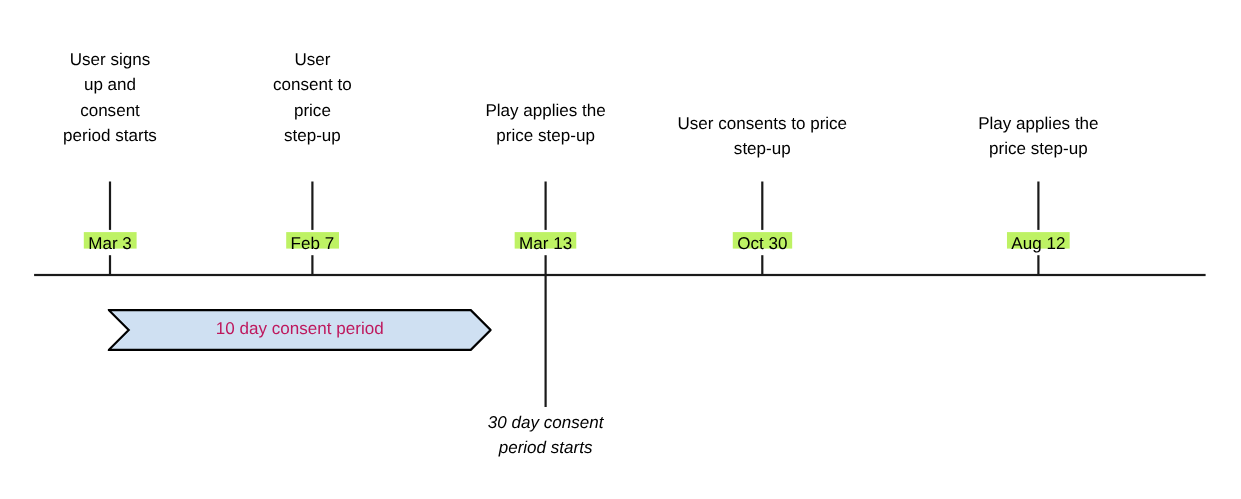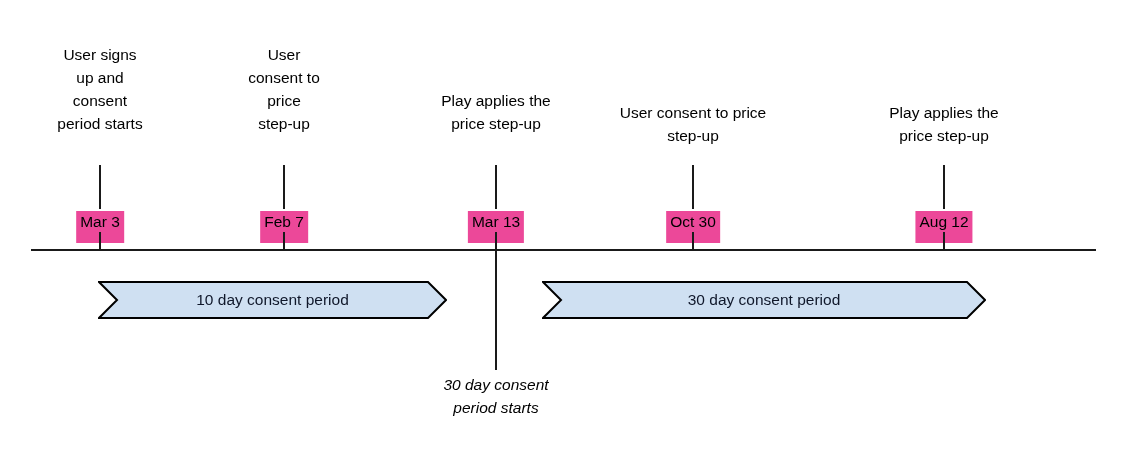--- a/index.html
+++ b/index.html
@@ -28,25 +28,25 @@
   
   .tick {
     position: absolute;
     width: 2px;
     background: #1a1a1a;
   }
 
   
   .date-chip {
     position: absolute;
-    background: #ec4899;
+    background: #bef264;
     color: #000;
     font-size: 15.5px;
     line-height: 21px;
-    height: 32px;
+    height: 15px;
     padding: 0 4px;
     white-space: nowrap;
     transform: translateX(-50%);
     text-align: right;
   }
 
   
   .caption {
     position: absolute;
     font-size: 15.5px;
@@ -65,21 +65,21 @@
   .band-label {
     position: absolute;
     top: 0;
     left: 0;
     width: 100%;
     height: 100%;
     display: flex;
     align-items: center;
     justify-content: center;
     font-size: 15.5px;
-    color: #0f172a;
+    color: #be185d;
     pointer-events: none;
   }
 </style>
 </head>
 <body>
 
 <div id="canvas">
 
   <div class="axis-line" style="left:31px; top:249px; width:1065px; height:2px;"></div>
 
@@ -99,21 +99,21 @@
   <div class="date-chip" style="left:284px; top:211px;">Feb 7</div>
   <div class="tick" style="left:283px; top:232px; height:18px;"></div>
 
   <div class="caption" style="left:496px; top:89px; width:190px;">Play applies the
 price step-up</div>
   <div class="tick" style="left:495px; top:165px; height:44px;"></div>
   <div class="date-chip" style="left:496px; top:211px;">Mar 13</div>
 
   <div class="tick" style="left:495px; top:232px; height:138px;"></div>
 
-  <div class="caption" style="left:693px; top:101px; width:230px;">User consent to price
+  <div class="caption" style="left:693px; top:101px; width:230px;">User consents to price
 step-up</div>
   <div class="tick" style="left:692px; top:165px; height:44px;"></div>
   <div class="date-chip" style="left:693px; top:211px;">Oct 30</div>
   <div class="tick" style="left:692px; top:232px; height:18px;"></div>
 
   <div class="caption" style="left:944px; top:101px; width:200px;">Play applies the
 price step-up</div>
   <div class="tick" style="left:943px; top:165px; height:44px;"></div>
   <div class="date-chip" style="left:944px; top:211px;">Aug 12</div>
   <div class="tick" style="left:943px; top:232px; height:18px;"></div>
@@ -121,20 +121,14 @@
   <div class="caption" style="left:496px; top:373px; width:200px;font-style:italic;">30 day consent
 period starts</div>
 
   <div class="band" style="left:98px; top:281px; width:349px; height:38px;">
     <svg width="349" height="38" viewBox="0 0 349 38" xmlns="http://www.w3.org/2000/svg">
       <polygon points="1,1 330,1 348,19 330,37 1,37 19,19" fill="#cfe0f2" stroke="#000000" stroke-width="2" stroke-linejoin="miter"></polygon>
     </svg>
     <div class="band-label">10 day consent period</div>
   </div>
 
-  <div class="band" style="left:542px; top:281px; width:444px; height:38px;">
-    <svg width="444" height="38" viewBox="0 0 444 38" xmlns="http://www.w3.org/2000/svg">
-      <polygon points="1,1 425,1 443,19 425,37 1,37 19,19" fill="#cfe0f2" stroke="#000000" stroke-width="2" stroke-linejoin="miter"></polygon>
-    </svg>
-    <div class="band-label">30 day consent period</div>
-  </div>
 
 </div>
 
 </body></html>

